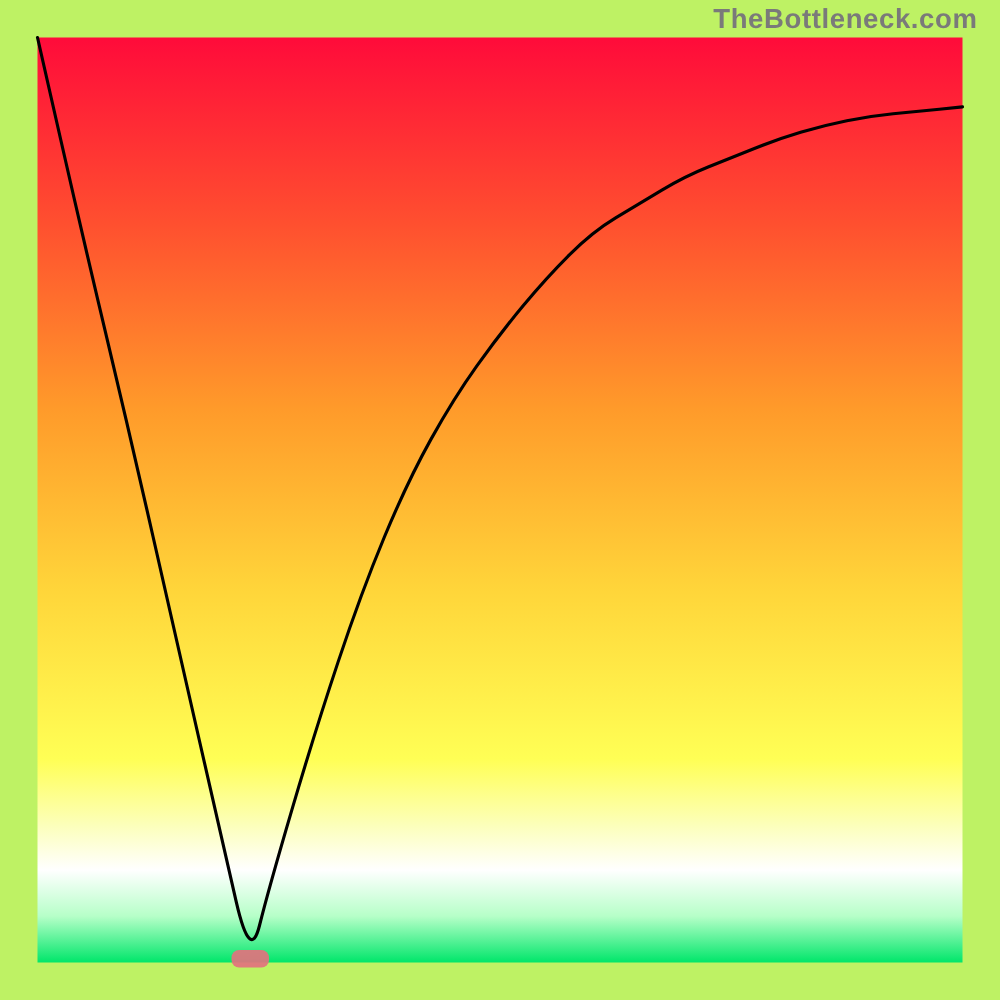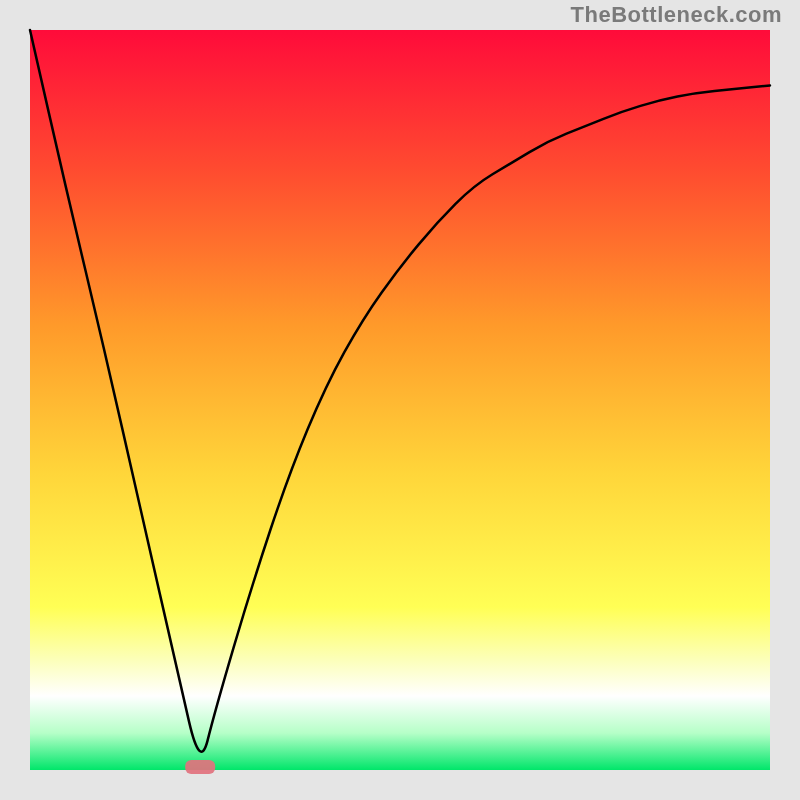--- a/index.html
+++ b/index.html
@@ -8,21 +8,21 @@
     width: 800px;
     height: 800px;
     background: #000;
     font-family: Arial, Helvetica, sans-serif;
     overflow: hidden;
   }
   .frame {
     position: relative;
     width: 800px;
     height: 800px;
-    background: #e5e5e5;
+    background: #bef264;
   }
   .watermark {
     position: absolute;
     top: 2px;
     right: 18px;
     color: #7a7a7a;
     font-size: 22px;
     font-weight: 600;
     letter-spacing: 0.5px;
     z-index: 5;

